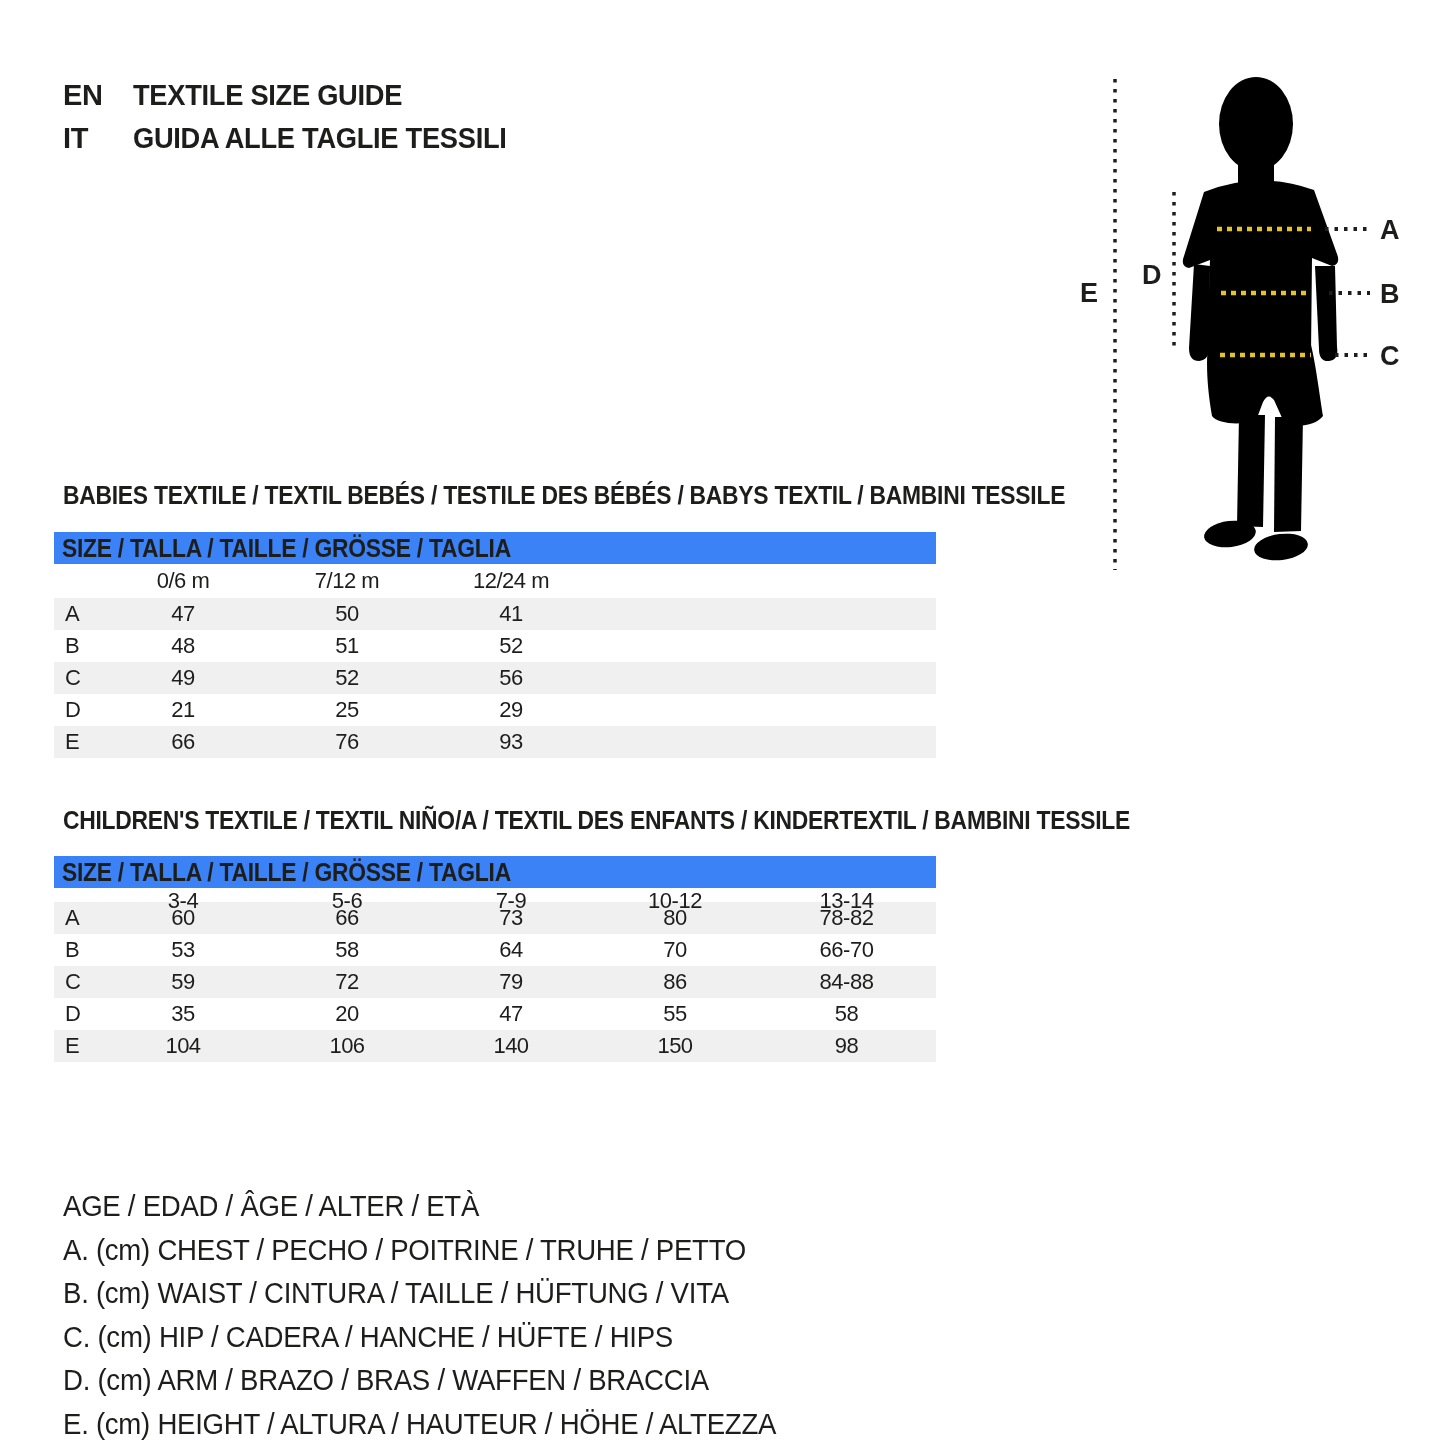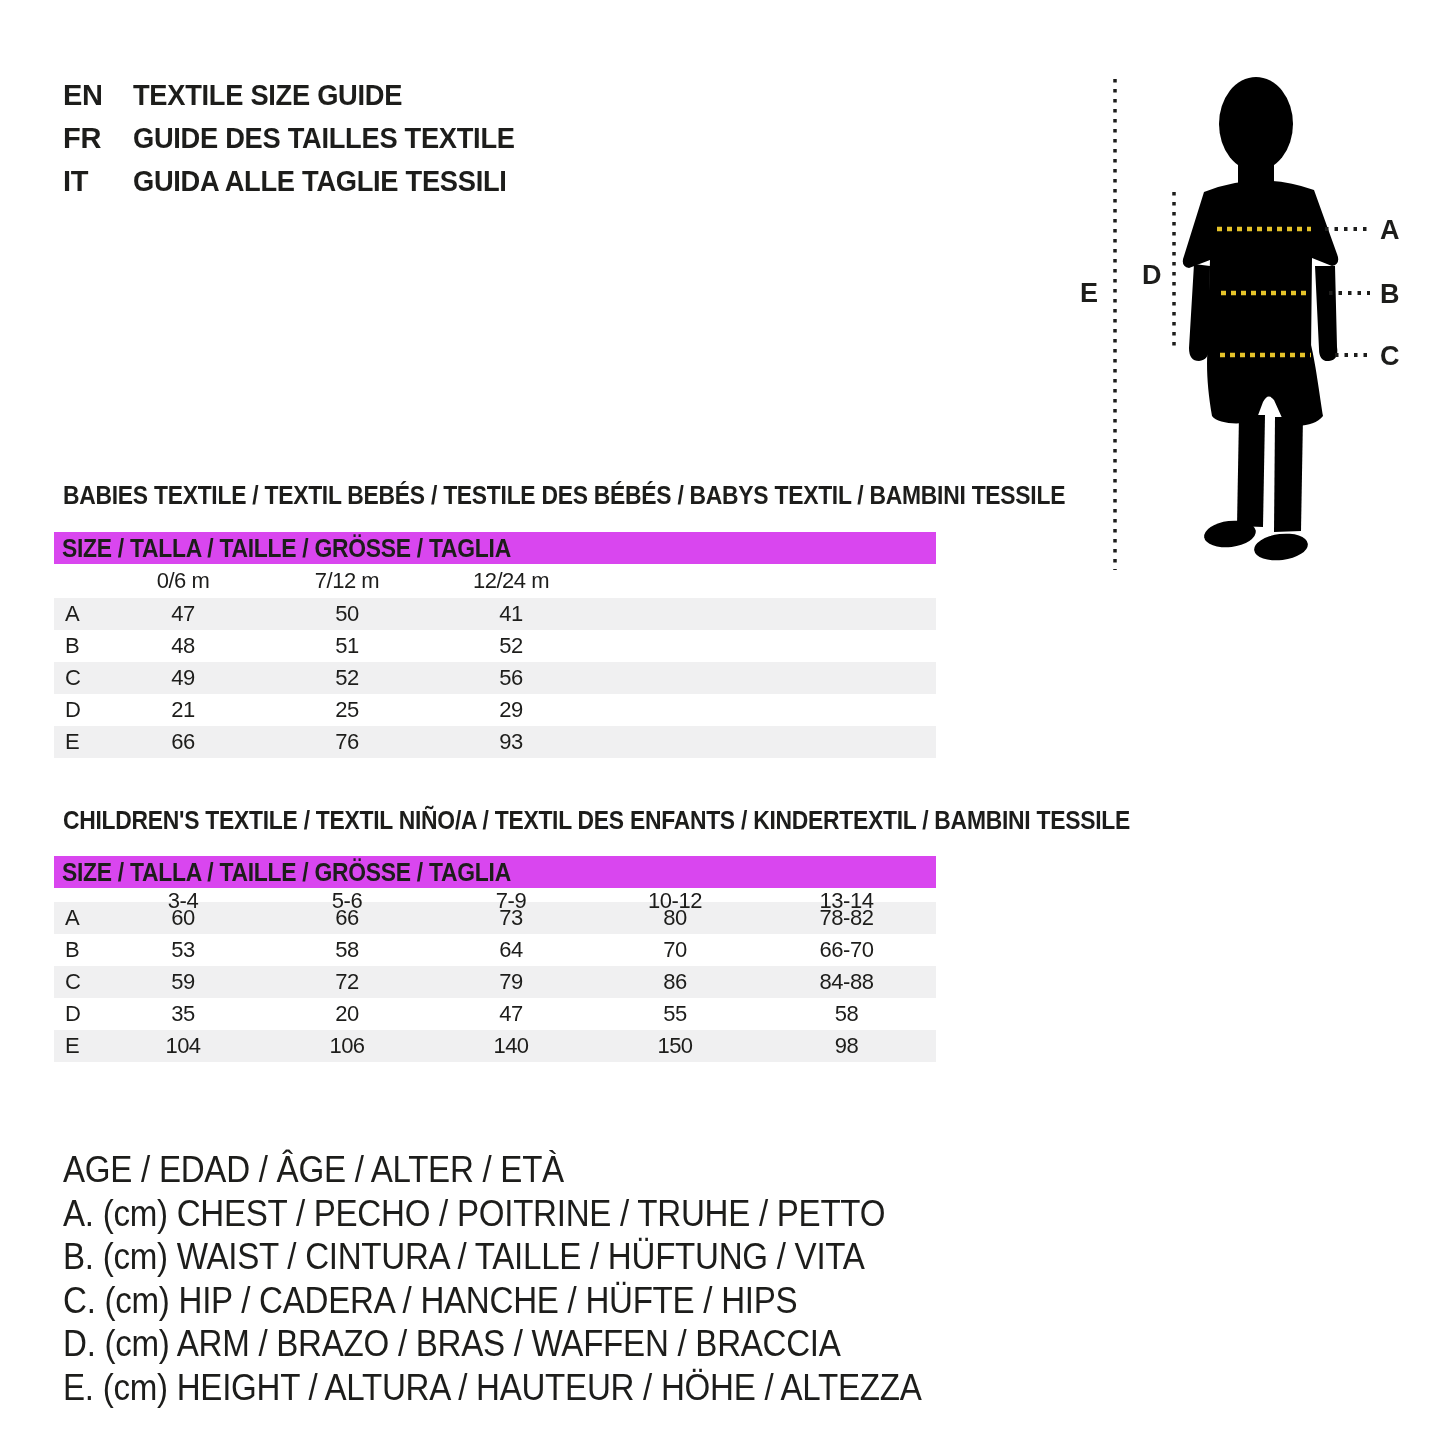--- a/index.html
+++ b/index.html
@@ -15,58 +15,54 @@
   .lang-code{width:70px;font-weight:bold;font-size:29px;letter-spacing:-0.3px;}
   .lang-title{font-weight:bold;font-size:29px;letter-spacing:-0.3px;white-space:nowrap;
     transform:scaleX(0.94);transform-origin:left center;}
 
   
   .sec-title{position:absolute;left:55px;font-weight:bold;font-size:26px;letter-spacing:-0.3px;
     white-space:nowrap;transform:scaleX(0.88);transform-origin:left center;height:32px;line-height:32px;}
 
   
   .size-block{position:absolute;left:46px;width:882px;}
-  .band{height:32px;background:#d946ef;display:flex;align-items:center;}
+  .band{height:32px;background:#3b82f6;display:flex;align-items:center;}
   .band-text{padding-left:9px;font-weight:bold;font-size:26px;letter-spacing:-0.3px;
     white-space:nowrap;transform:scaleX(0.88);transform-origin:left center;}
   .trow{display:grid;height:32px;align-items:center;font-size:22px;letter-spacing:-0.5px;}
   .cols3{grid-template-columns:47px 164px 164px 164px 1fr;}
   .cols5{grid-template-columns:47px 164px 164px 164px 164px 1fr;}
   .colhdr-b{height:34px;}
   .colhdr-c{height:14px;}
   .cell{text-align:center;}
   .cell.lbl{text-align:left;padding-left:11px;}
   .rows > div:nth-of-type(odd){background:#f0f0f1;}
 
   
-  .legend{position:absolute;left:55px;top:1148px;font-size:36px;}
+  .legend{position:absolute;left:55px;top:1184px;font-size:30px;}
   .legend-line{height:43.5px;line-height:43.5px;white-space:nowrap;letter-spacing:-0.3px;
     transform:scaleX(0.92);transform-origin:left center;}
 
   
   .figure{position:absolute;left:1050px;top:60px;width:395px;height:530px;}
   .figlbl{font-family:"Liberation Sans",sans-serif;font-weight:bold;font-size:27px;fill:#1d1d1b;}
 </style>
 </head>
 <body>
 
 <div class="stage">
 
   <div class="langs">
 
       <div class="lang">
         <div class="lang-code">EN</div>
         <div class="lang-title">TEXTILE SIZE GUIDE</div>
       </div>
 
 
-      <div class="lang">
-        <div class="lang-code">FR</div>
-        <div class="lang-title">GUIDE DES TAILLES TEXTILE</div>
-      </div>
 
 
       <div class="lang">
         <div class="lang-code">IT</div>
         <div class="lang-title">GUIDA ALLE TAGLIE TESSILI</div>
       </div>
     </div>
 
   <svg class="figure" viewBox="0 0 395 530" xmlns="http://www.w3.org/2000/svg">
 

